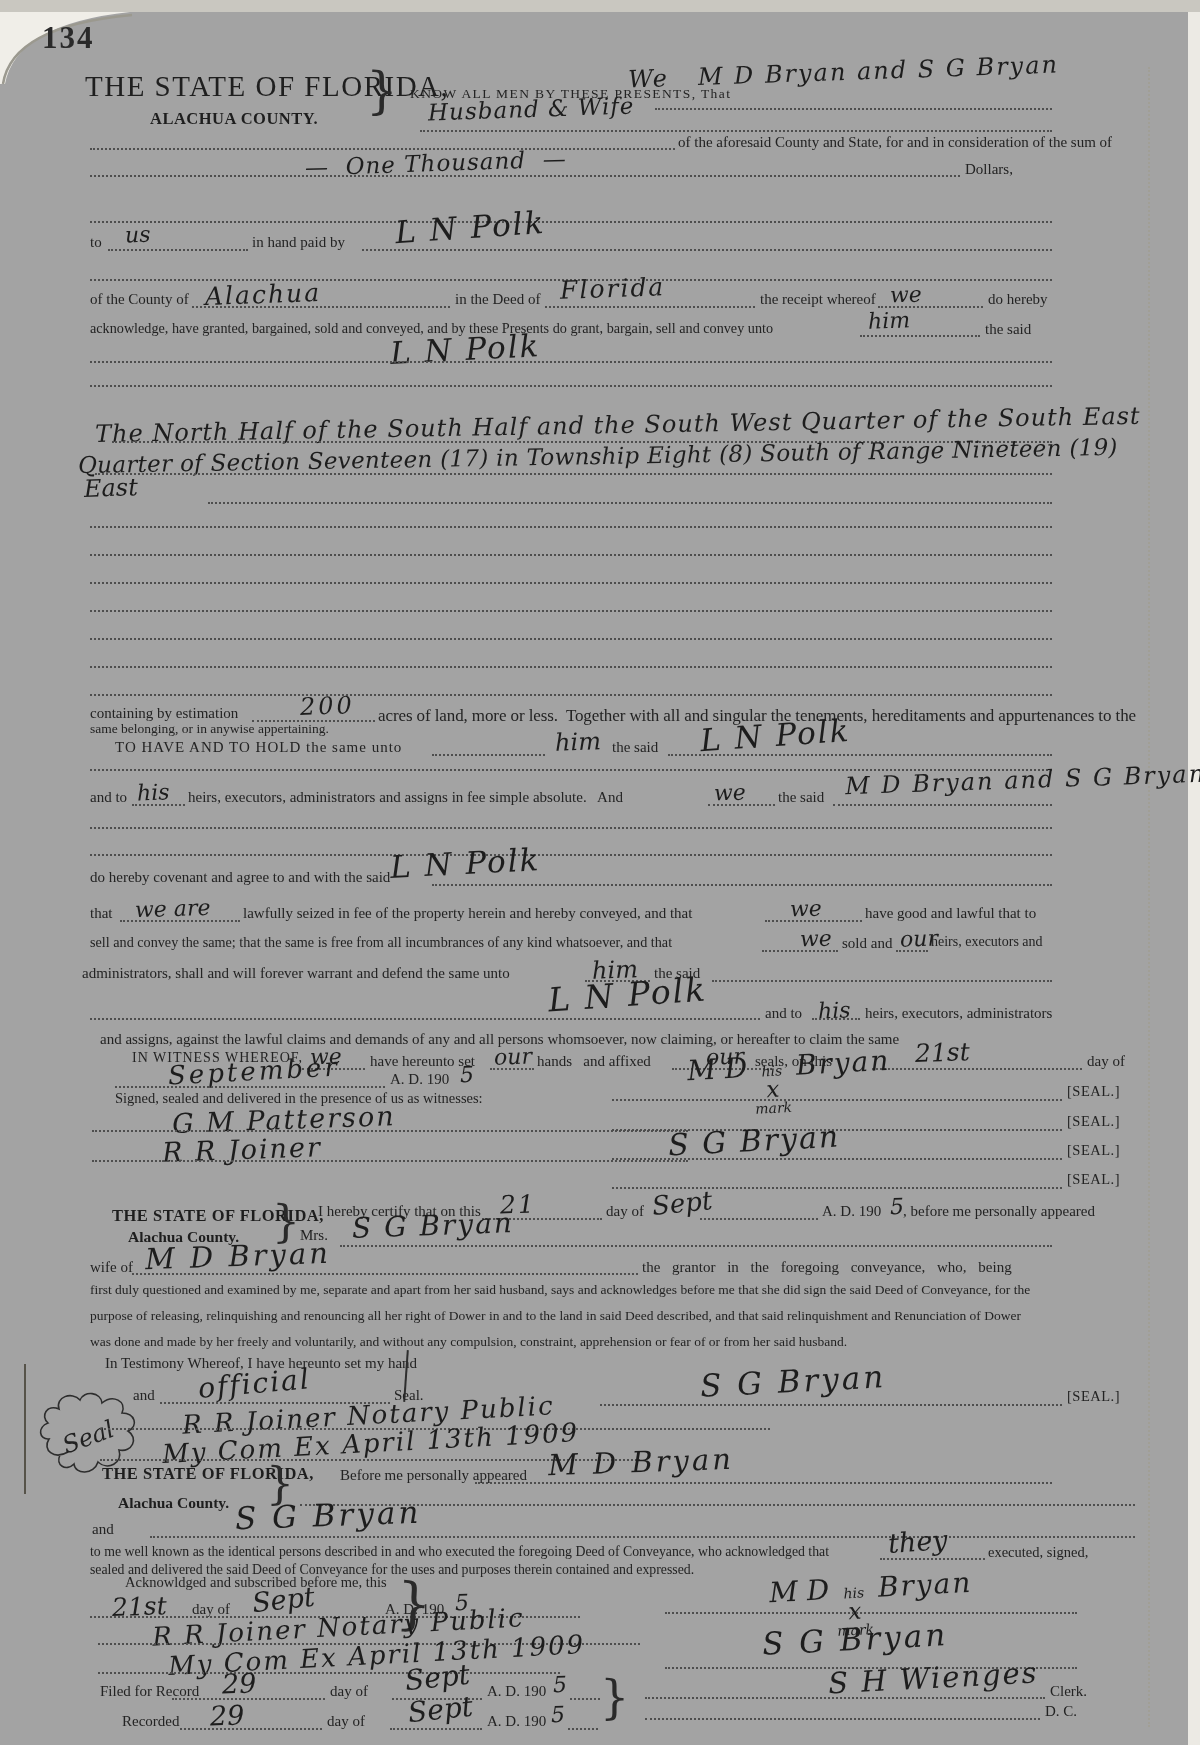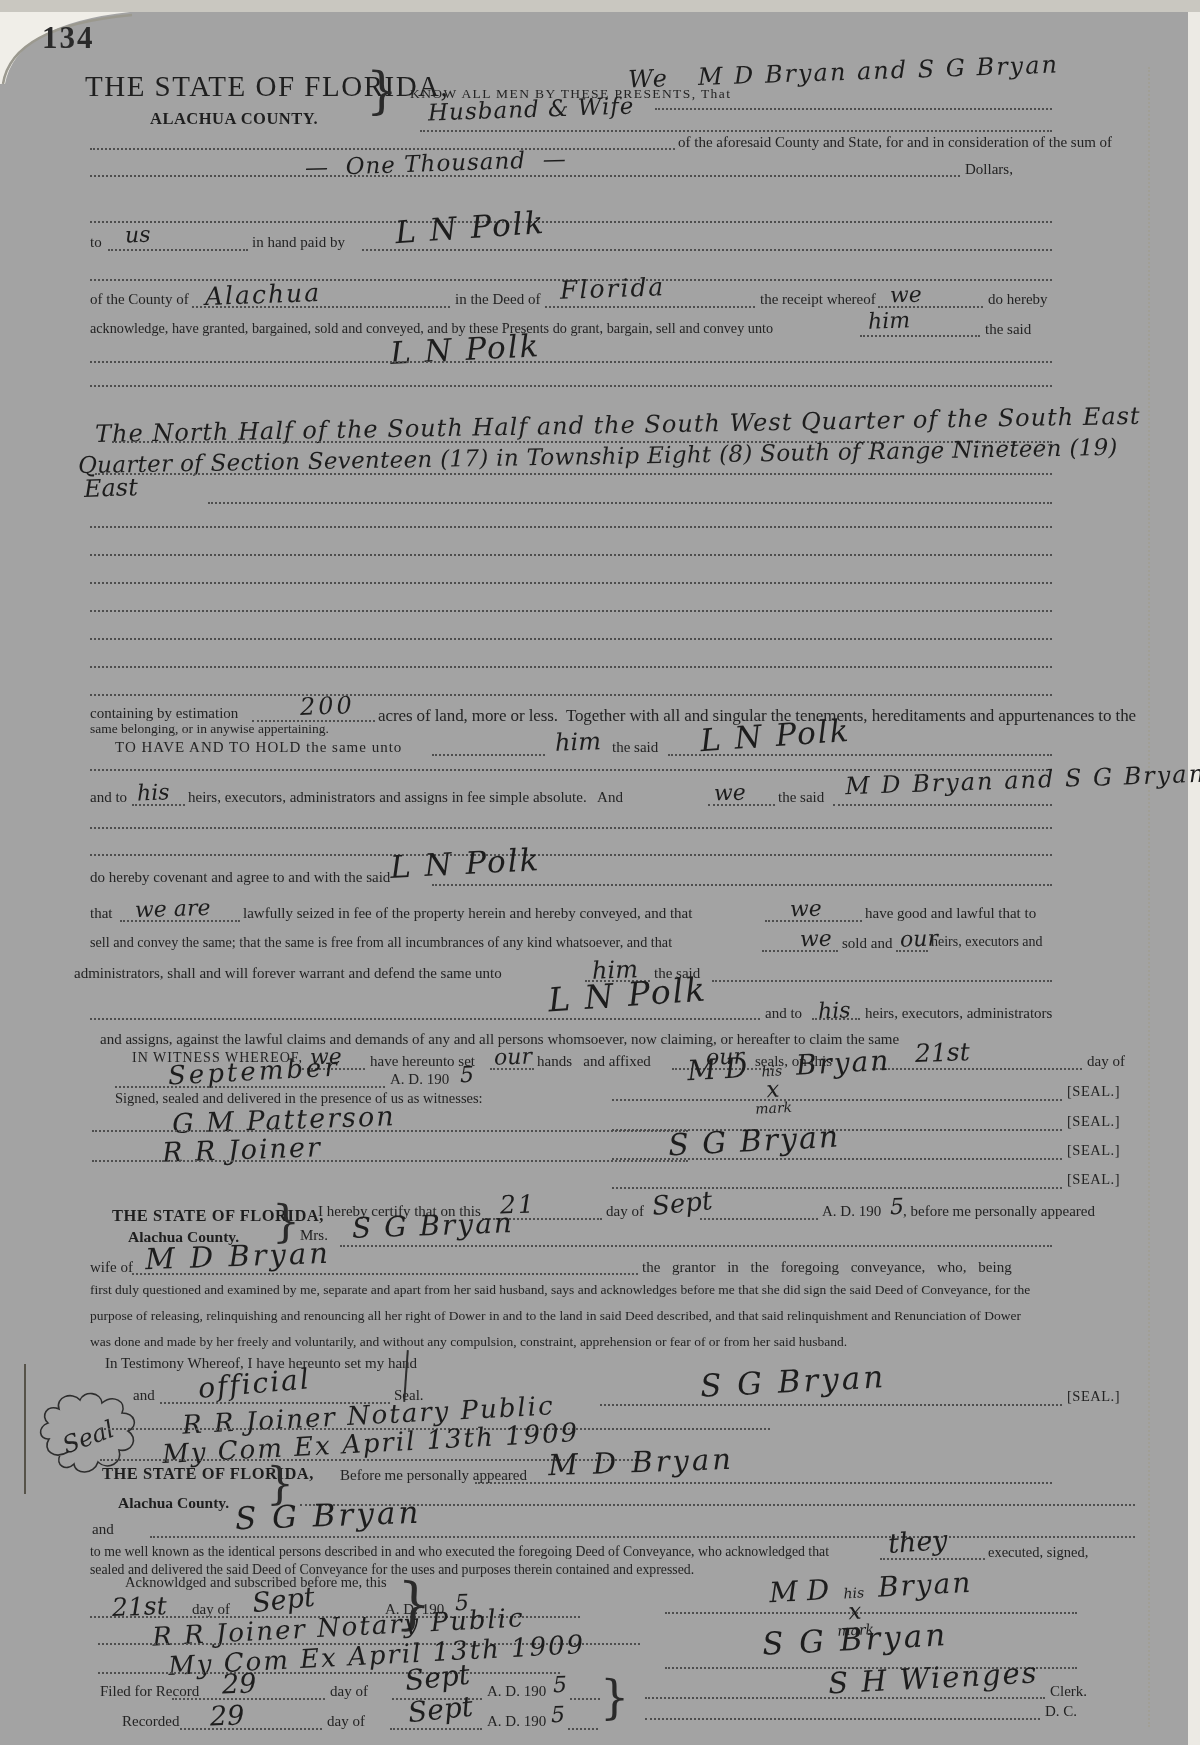--- a/index.html
+++ b/index.html
@@ -147,21 +147,21 @@
   <div class="p" style="left:865px;top:892px;">have good and lawful that to</div>
 
   <div class="p f142" style="left:90px;top:922px;">sell and convey the same; that the same is free from all incumbrances of any kind whatsoever, and that</div>
   <div class="hw" style="left:800px;top:916px;font-size:22px;">we</div>
   <div class="bl" style="left:762px;top:938px;width:76px;"></div>
   <div class="p" style="left:842px;top:922px;">sold and</div>
   <div class="hw" style="left:900px;top:916px;font-size:22px;">our</div>
   <div class="bl" style="left:896px;top:938px;width:32px;"></div>
   <div class="p f14" style="left:931px;top:922px;">heirs, executors and</div>
 
-  <div class="p" style="left:74px;top:952px;">administrators, shall and will forever warrant and defend the same unto</div>
+  <div class="p" style="left:82px;top:952px;">administrators, shall and will forever warrant and defend the same unto</div>
   <div class="hw" style="left:592px;top:946px;font-size:24px;">him</div>
   <div class="bl" style="left:585px;top:968px;width:65px;"></div>
   <div class="p" style="left:654px;top:952px;">the said</div>
   <div class="bl" style="left:712px;top:968px;width:340px;"></div>
 
   <div class="hw" style="left:548px;top:966px;font-size:33px;transform:rotate(-4deg);letter-spacing:2px;">L N Polk</div>
   <div class="bl" style="left:90px;top:1006px;width:670px;"></div>
   <div class="p" style="left:765px;top:992px;">and to</div>
   <div class="hw" style="left:818px;top:988px;font-size:22px;">his</div>
   <div class="bl" style="left:812px;top:1006px;width:48px;"></div>

